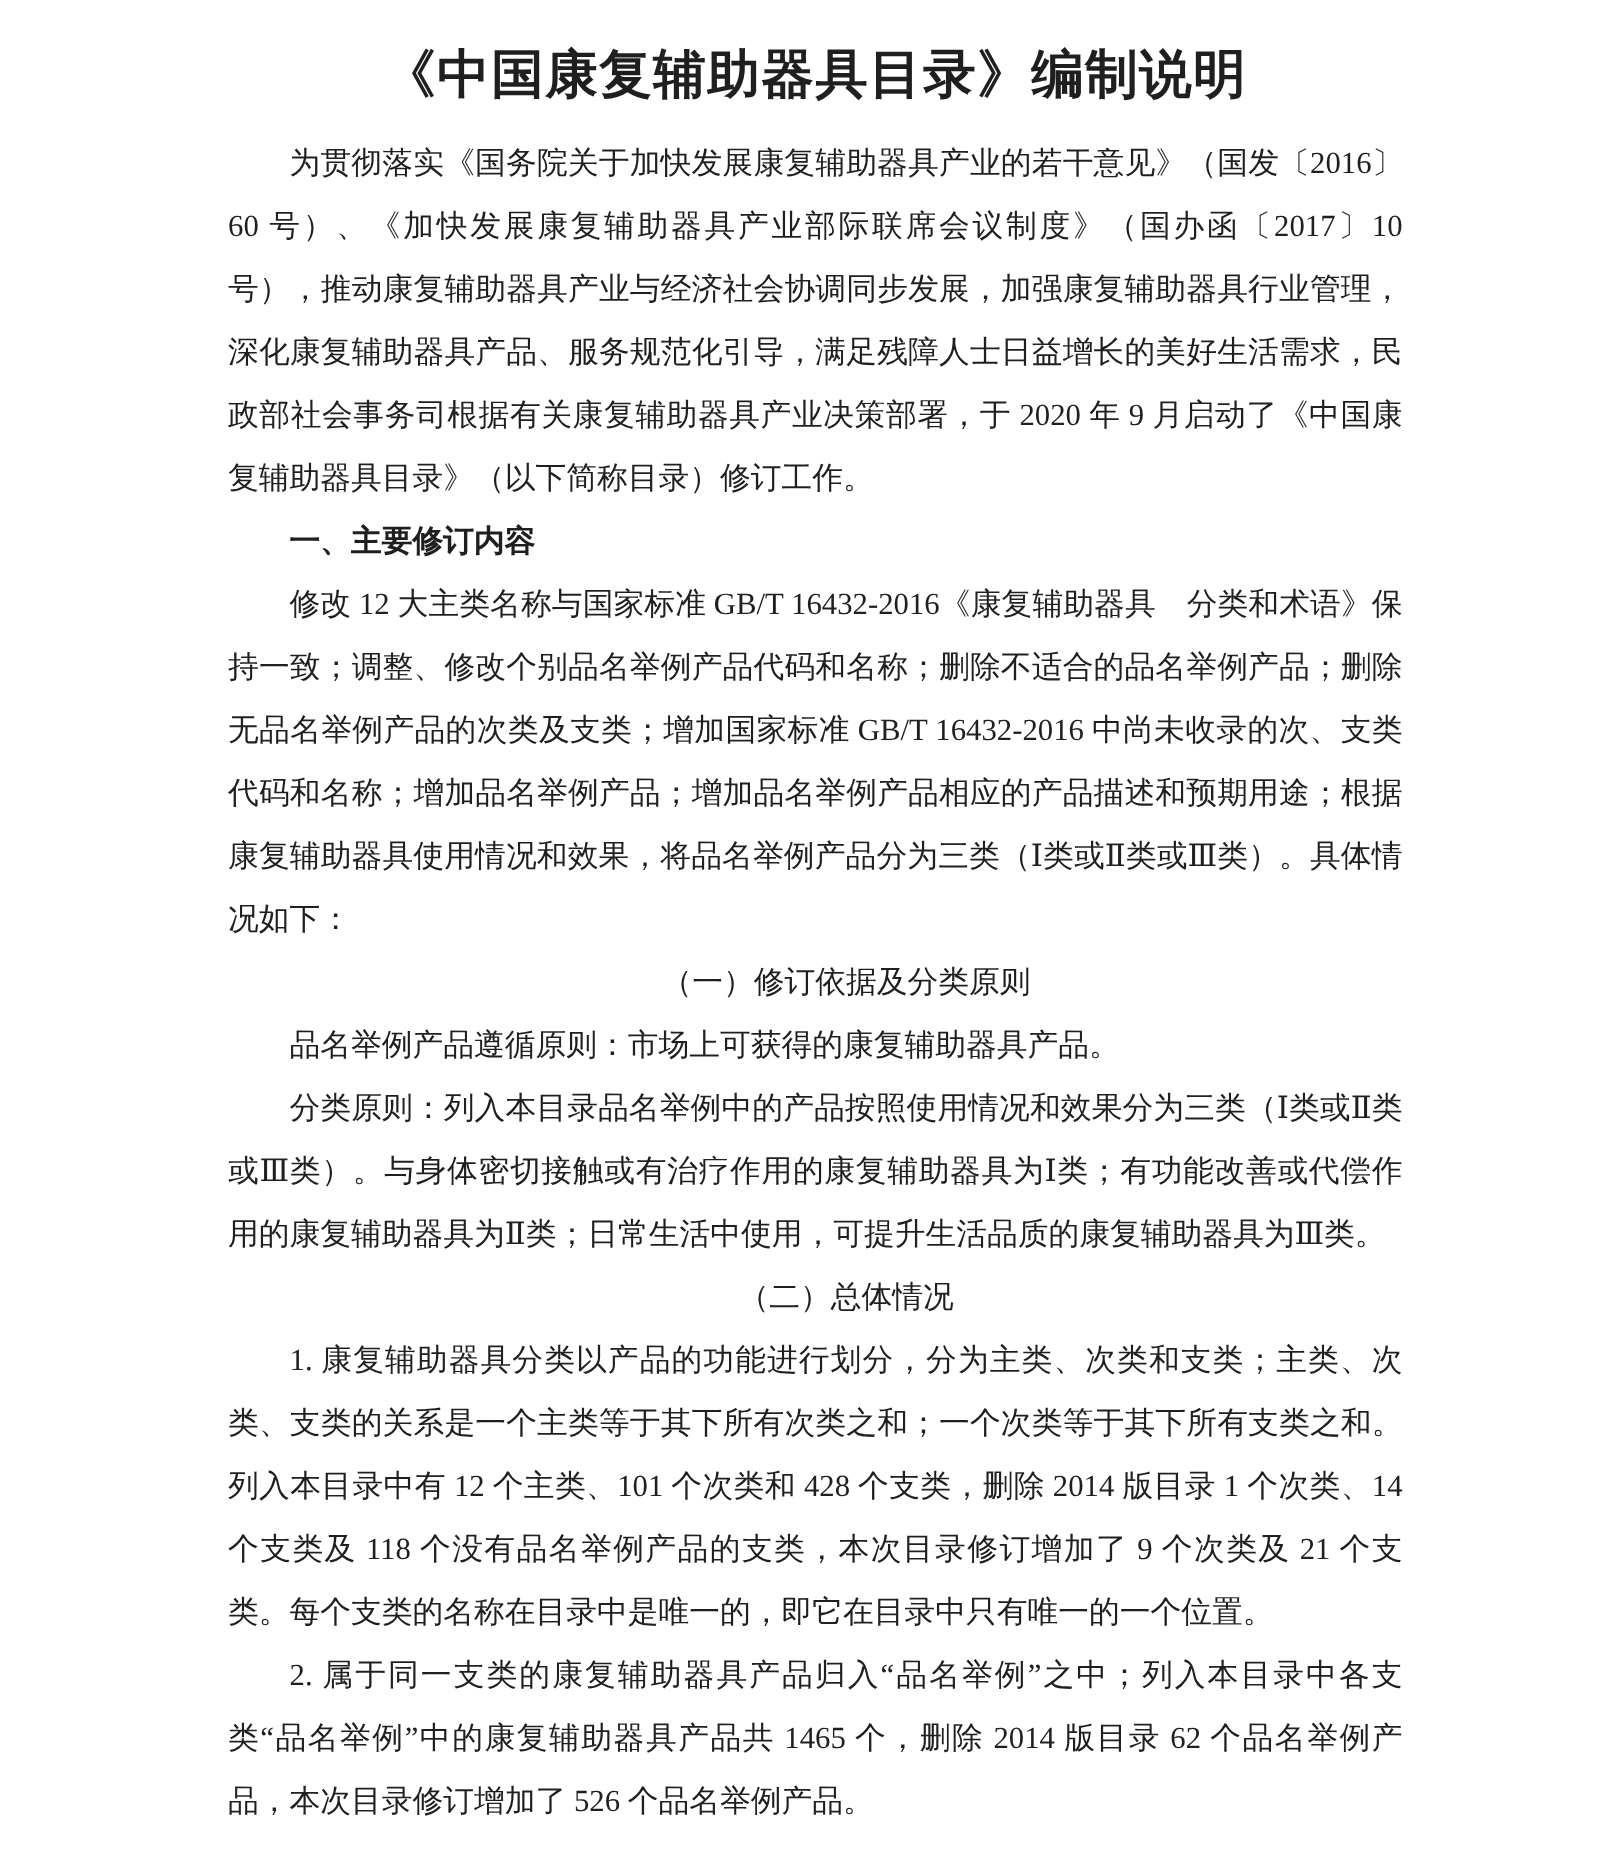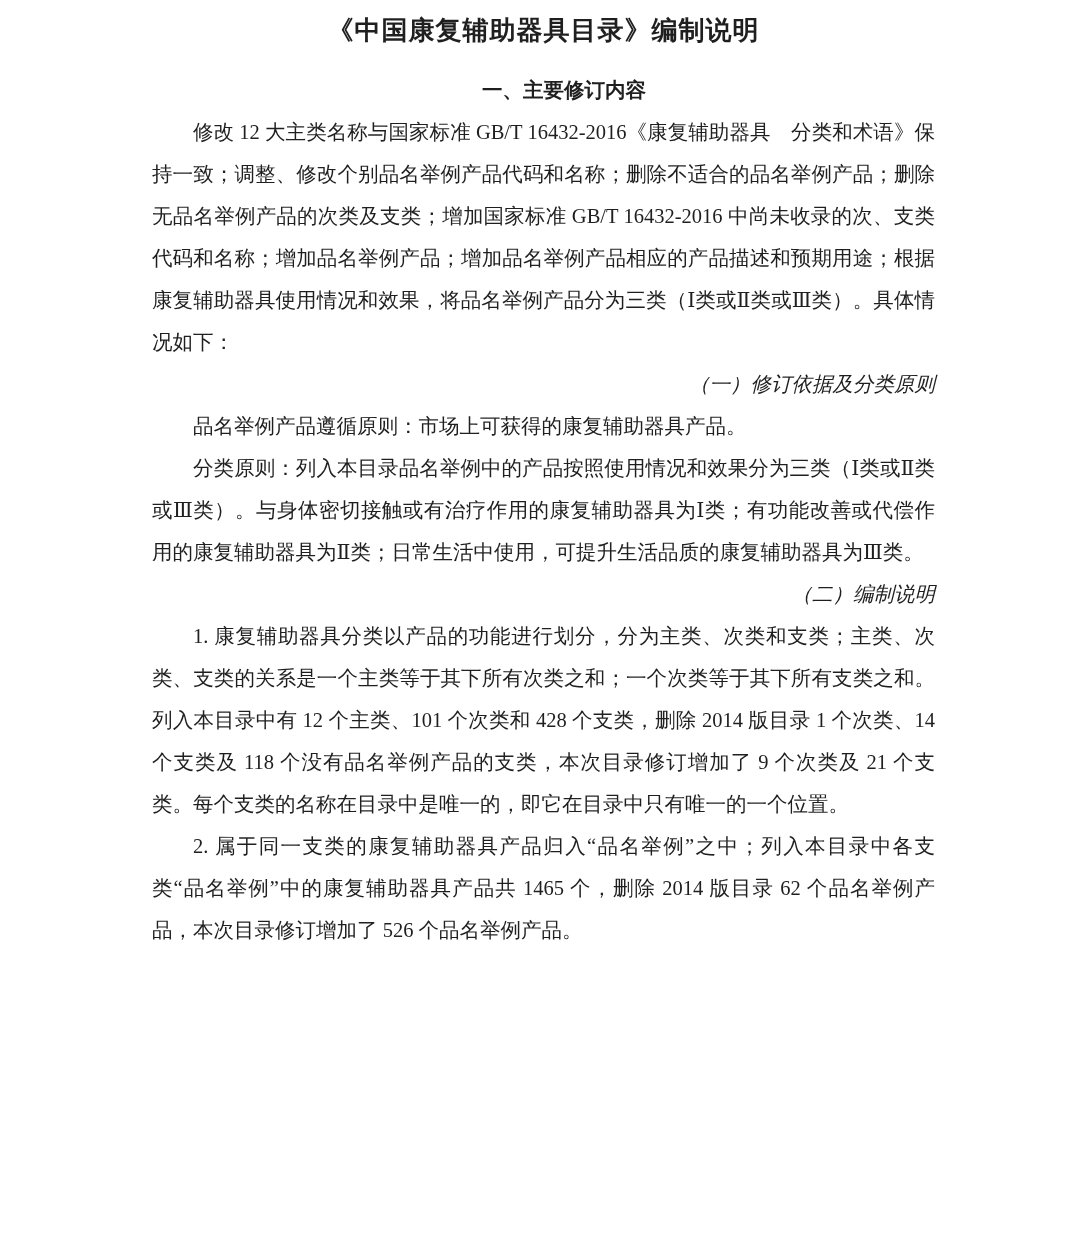--- a/index.html
+++ b/index.html
@@ -13,64 +13,64 @@
     height: 1244px;
     margin: 0 auto;
     background: #ffffff;
     box-sizing: border-box;
     padding: 10px 145px 0 152px;
     overflow: hidden;
     font-family: "Liberation Serif", "DejaVu Serif", serif;
     color: #1f1f1f;
   }
   .doc-title {
-    margin: 1px 0 18px 0;
-    font-size: 26px;
+    margin: 20px 0 18px 0;
+    font-size: 35px;
     line-height: 40px;
     font-weight: bold;
     text-align: center;
     letter-spacing: 1px;
     white-space: nowrap;
   }
   .doc-body p {
     margin: 0;
     font-size: 20.5px;
     line-height: 42px;
     text-align: justify;
     text-justify: inter-ideograph;
     text-indent: 2em;
     word-break: break-all;
   }
   .doc-body p.heading {
     font-weight: bold;
-    text-align: center;
+    text-align: left;
   }
   .doc-body p.subheading {
-    text-align: right;
-    font-style: italic;
+    text-align: center;
   }
 </style>
 </head>
 <body>
 
 <div class="page">
   <h1 class="doc-title">《中国康复辅助器具目录》编制说明</h1>
 
   <div class="doc-body">
+    <p>为贯彻落实《国务院关于加快发展康复辅助器具产业的若干意见》（国发〔2016〕60 号）、《加快发展康复辅助器具产业部际联席会议制度》（国办函〔2017〕10 号），推动康复辅助器具产业与经济社会协调同步发展，加强康复辅助器具行业管理，深化康复辅助器具产品、服务规范化引导，满足残障人士日益增长的美好生活需求，民政部社会事务司根据有关康复辅助器具产业决策部署，于 2020 年 9 月启动了《中国康复辅助器具目录》（以下简称目录）修订工作。</p>
 
     <p class="heading">一、主要修订内容</p>
 
     <p>修改 12 大主类名称与国家标准 GB/T 16432-2016《康复辅助器具　分类和术语》保持一致；调整、修改个别品名举例产品代码和名称；删除不适合的品名举例产品；删除无品名举例产品的次类及支类；增加国家标准 GB/T 16432-2016 中尚未收录的次、支类代码和名称；增加品名举例产品；增加品名举例产品相应的产品描述和预期用途；根据康复辅助器具使用情况和效果，将品名举例产品分为三类（Ⅰ类或Ⅱ类或Ⅲ类）。具体情况如下：</p>
 
     <p class="subheading">（一）修订依据及分类原则</p>
 
 
     <p>品名举例产品遵循原则：市场上可获得的康复辅助器具产品。</p>
 
     <p>分类原则：列入本目录品名举例中的产品按照使用情况和效果分为三类（Ⅰ类或Ⅱ类或Ⅲ类）。与身体密切接触或有治疗作用的康复辅助器具为Ⅰ类；有功能改善或代偿作用的康复辅助器具为Ⅱ类；日常生活中使用，可提升生活品质的康复辅助器具为Ⅲ类。</p>
 
-    <p class="subheading">（二）编制说明</p>
+    <p class="subheading">（二）总体情况</p>
 
     <p>1. 康复辅助器具分类以产品的功能进行划分，分为主类、次类和支类；主类、次类、支类的关系是一个主类等于其下所有次类之和；一个次类等于其下所有支类之和。列入本目录中有 12 个主类、101 个次类和 428 个支类，删除 2014 版目录 1 个次类、14 个支类及 118 个没有品名举例产品的支类，本次目录修订增加了 9 个次类及 21 个支类。每个支类的名称在目录中是唯一的，即它在目录中只有唯一的一个位置。</p>
 
     <p>2. 属于同一支类的康复辅助器具产品归入“品名举例”之中；列入本目录中各支类“品名举例”中的康复辅助器具产品共 1465 个，删除 2014 版目录 62 个品名举例产品，本次目录修订增加了 526 个品名举例产品。</p>
   </div>
 </div>
 
 </body></html>

